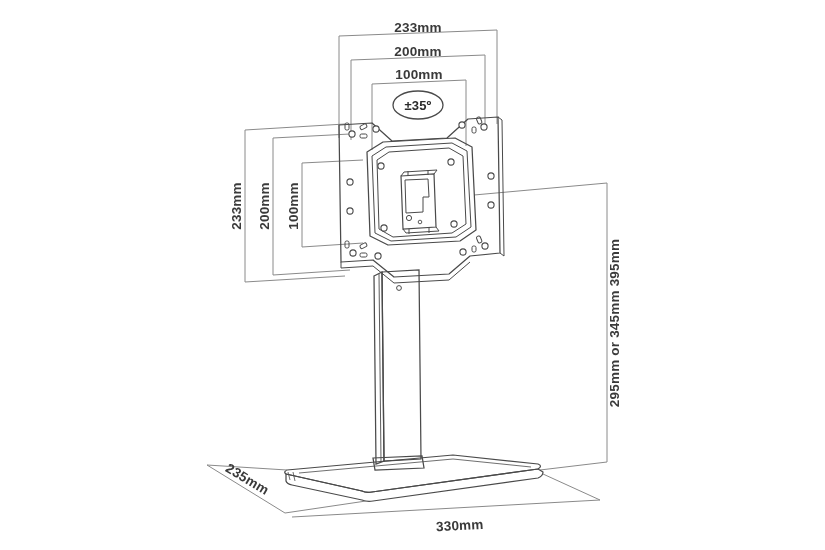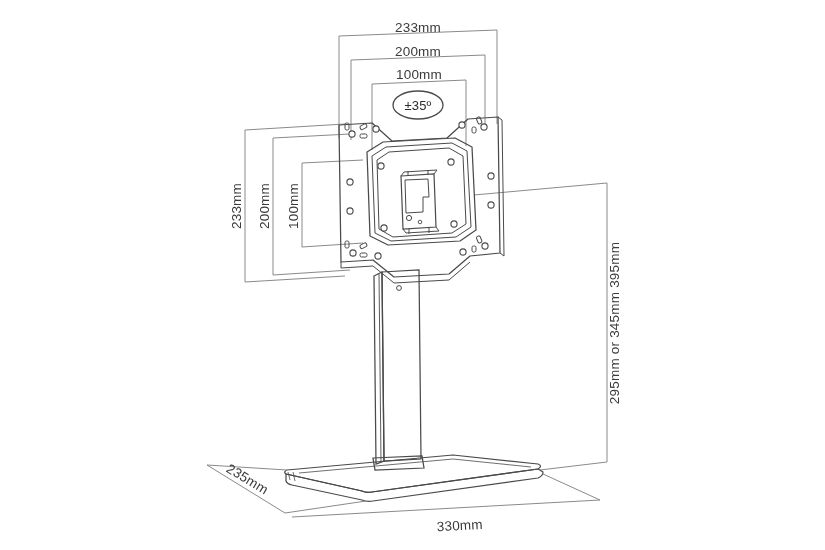--- a/index.html
+++ b/index.html
@@ -1,18 +1,18 @@
 <!DOCTYPE html>
 <html><head>
 <meta charset="utf-8">
 <style>
   html,body{margin:0;padding:0;background:#ffffff;}
   body{width:825px;height:550px;overflow:hidden;
        font-family:"Liberation Sans","DejaVu Sans",sans-serif;}
-  #stage{position:relative;width:825px;height:550px;background:#ffffff;}
+  #stage{position:relative;width:825px;height:550px;background:#ffffff;font-weight:bold;}
   svg{display:block;}
   .dimtxt{font-family:"Liberation Sans","DejaVu Sans",sans-serif;
           font-size:13.5px;fill:#3a3a3a;letter-spacing:0.2px;}
 </style>
 </head>
 <body>
 
 <div id="stage">
 <svg width="825" height="550" viewBox="0 0 825 550">
 

